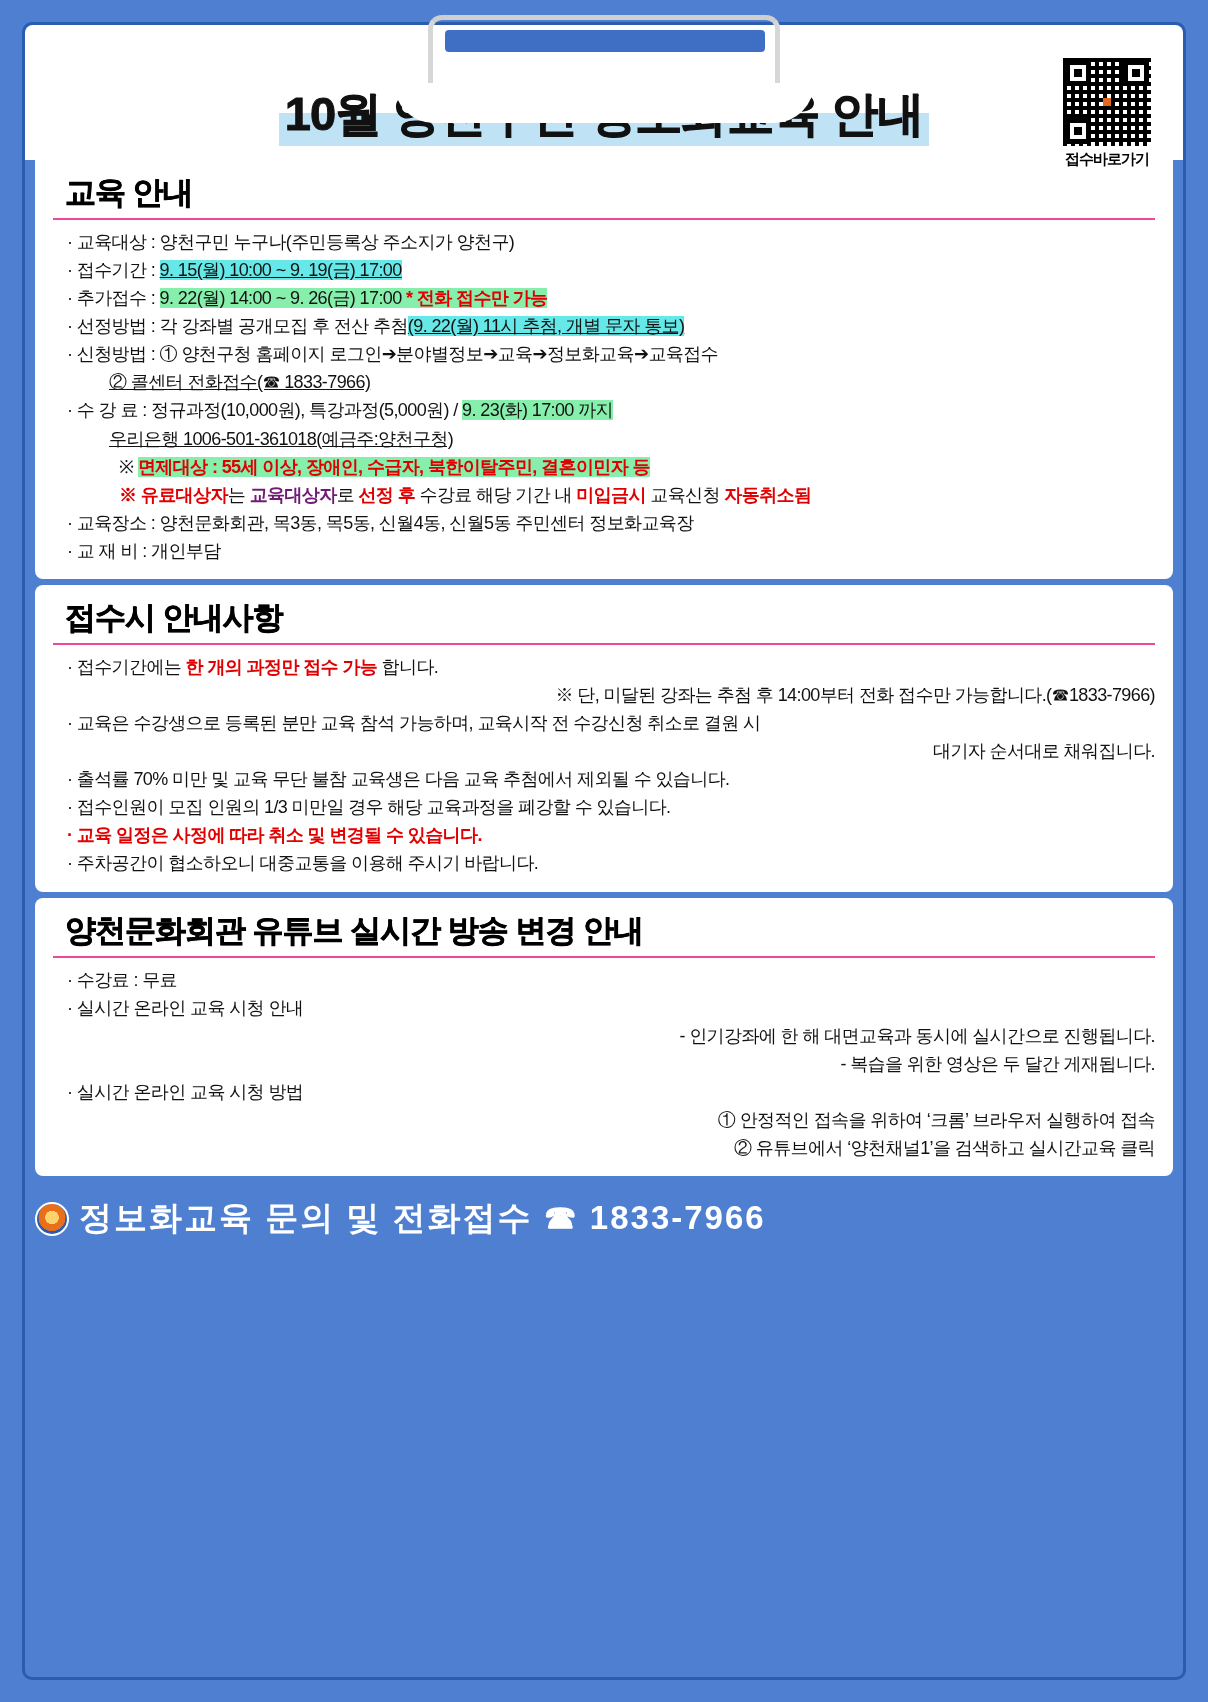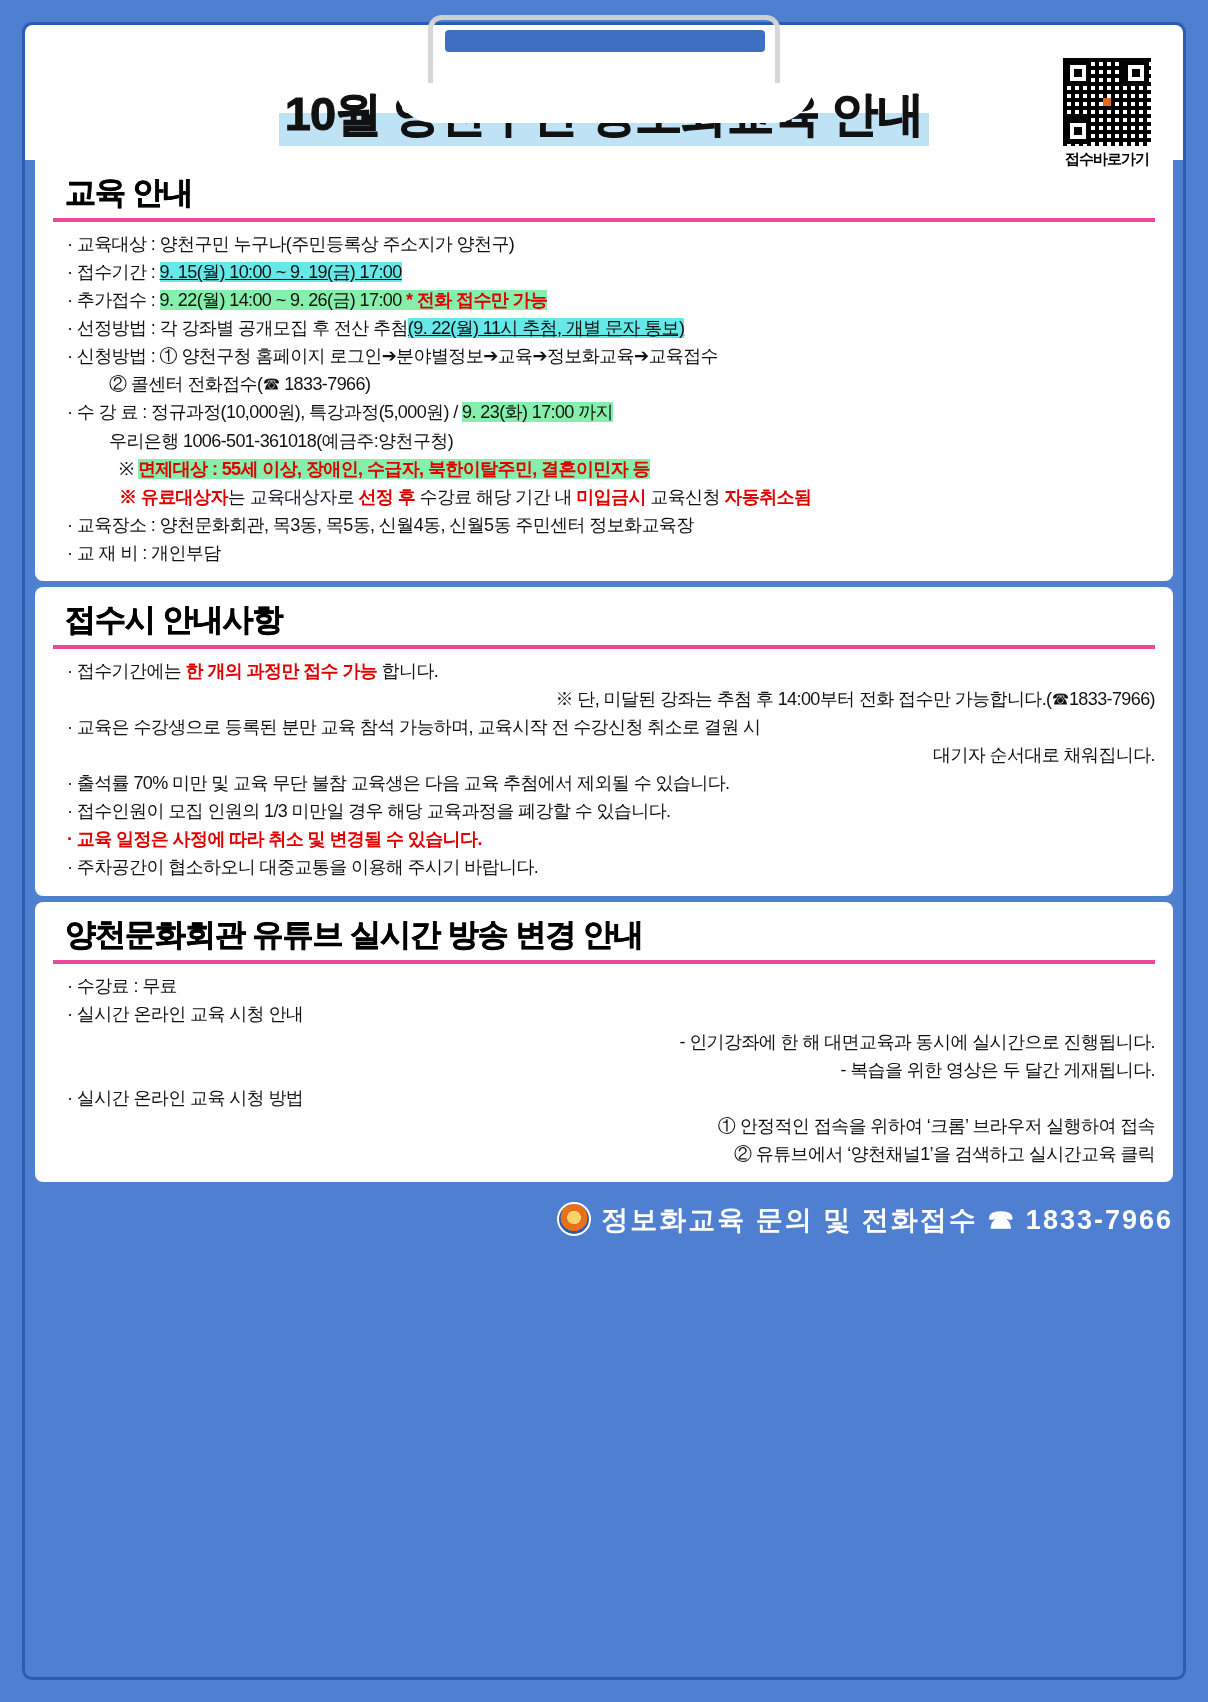--- a/index.html
+++ b/index.html
@@ -142,46 +142,46 @@
     padding: 10px 18px 14px 18px;
     box-sizing: border-box;
   }
   .section.first { margin-top: 0; border-radius: 0 0 8px 8px;}
   .sec-title {
     font-size: 31px;
     font-weight: bold;
     color: #000;
     letter-spacing: -1px;
     padding: 2px 0 4px 12px;
-    border-bottom: 4px solid #ec4899;
+    border-bottom: 2px solid #ec4899;
     margin-bottom: 8px;
     -webkit-text-stroke: 0.6px #000;
   }
   .row {
     font-size: 18px;
     color: #111;
     line-height: 1.56;
     letter-spacing: -0.6px;
     padding-left: 14px;
     text-indent: 0;
   }
-  .indent1 { padding-left: 56px; }
+  .indent1 { padding-left: 56px; text-decoration: underline; }
   .indent2 { padding-left: 66px; }
   .indent3 { padding-left: 36px; text-align: right; }
   .hl-cyan { background: #66e8e8; text-decoration: underline; }
   .hl-yellow { background: #86efac; }
   .red { color: #e00000; font-weight: bold; }
-  .black-b { font-weight: normal; color: #0f172a; }
+  .black-b { font-weight: bold; color: #701a75; }
 
   .footer {
     margin: 10px 10px 0 10px;
     padding: 10px 0 14px 0;
-    text-align: right;
+    text-align: left;
     color: #ffffff;
-    font-size: 27px;
+    font-size: 33px;
     font-weight: bold;
     letter-spacing: 2px;
   }
   .footer .fi {
     display: inline-block;
     width: 34px;
     height: 34px;
     border-radius: 50%;
     background: radial-gradient(circle at 50% 45%, #ffd36b 0 30%, #e8701a 31% 60%, #2b5cb0 61% 100%);
     vertical-align: -7px;

